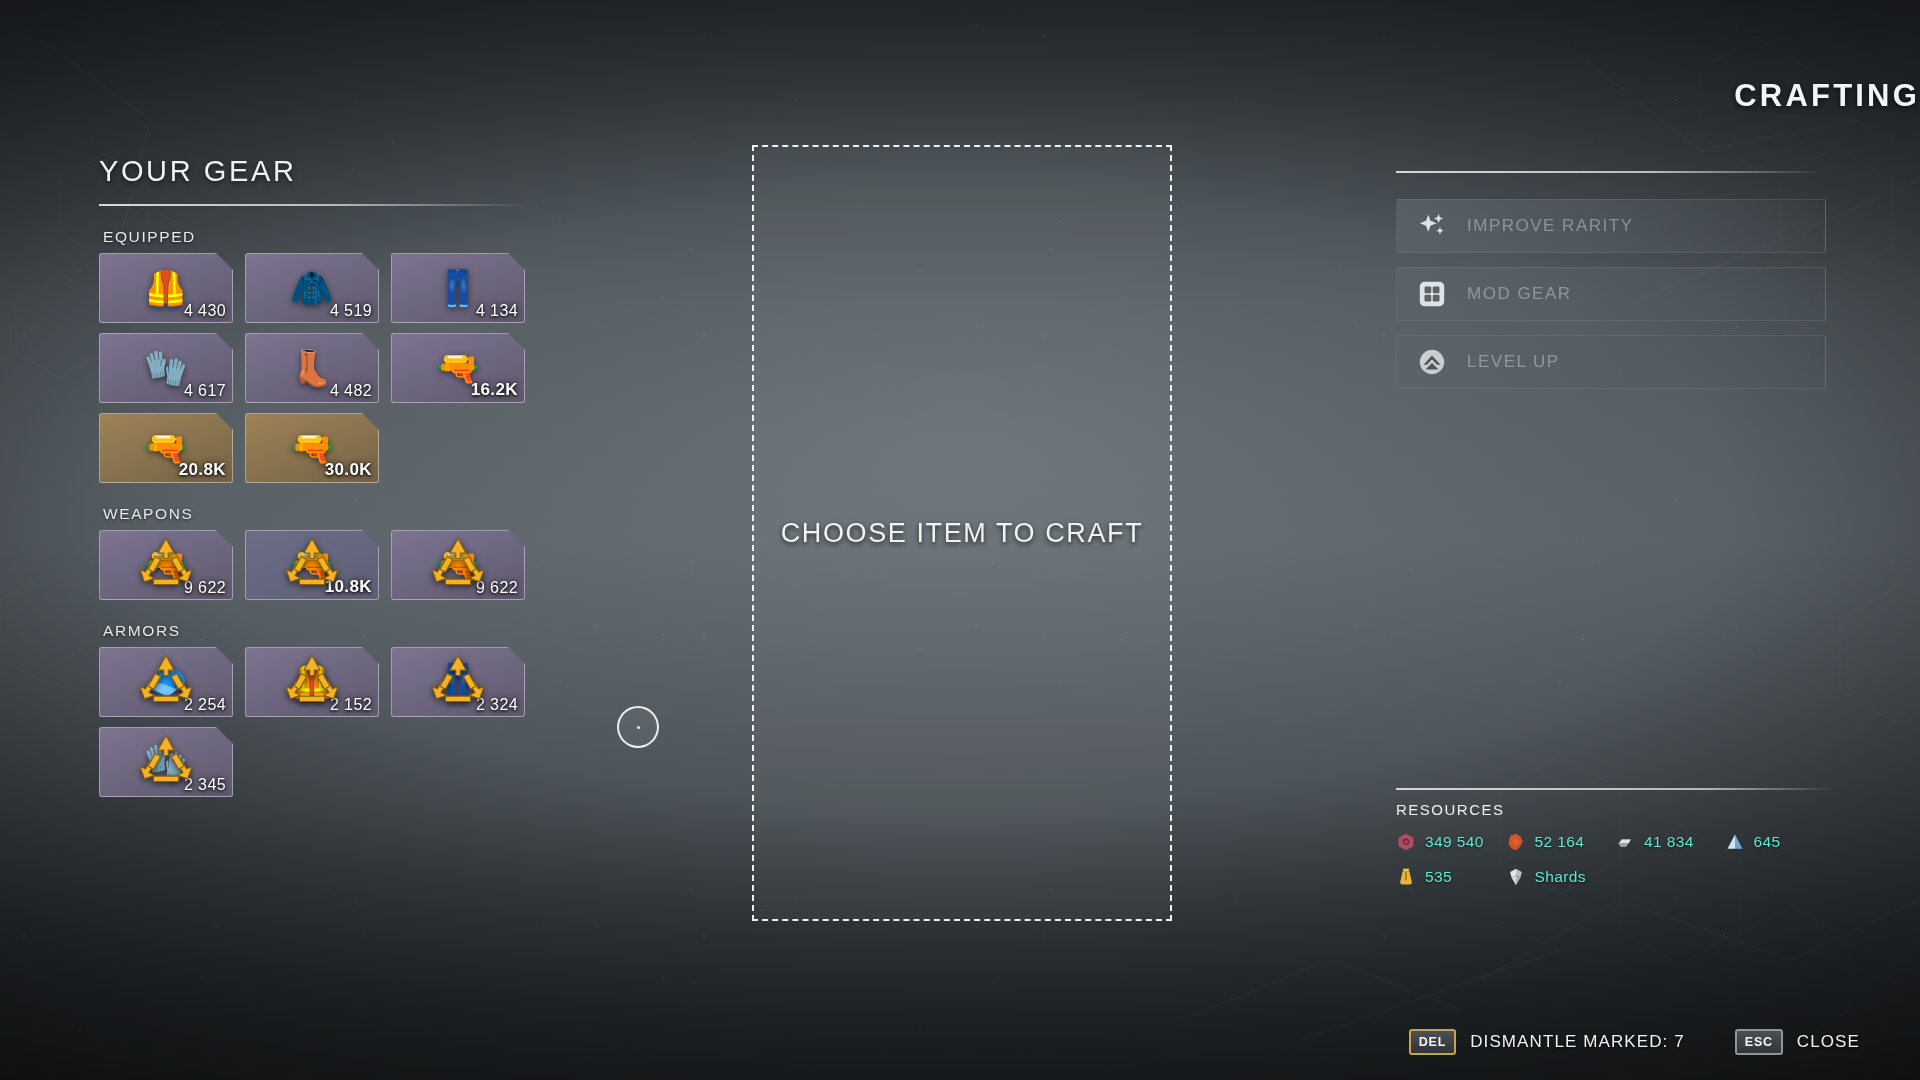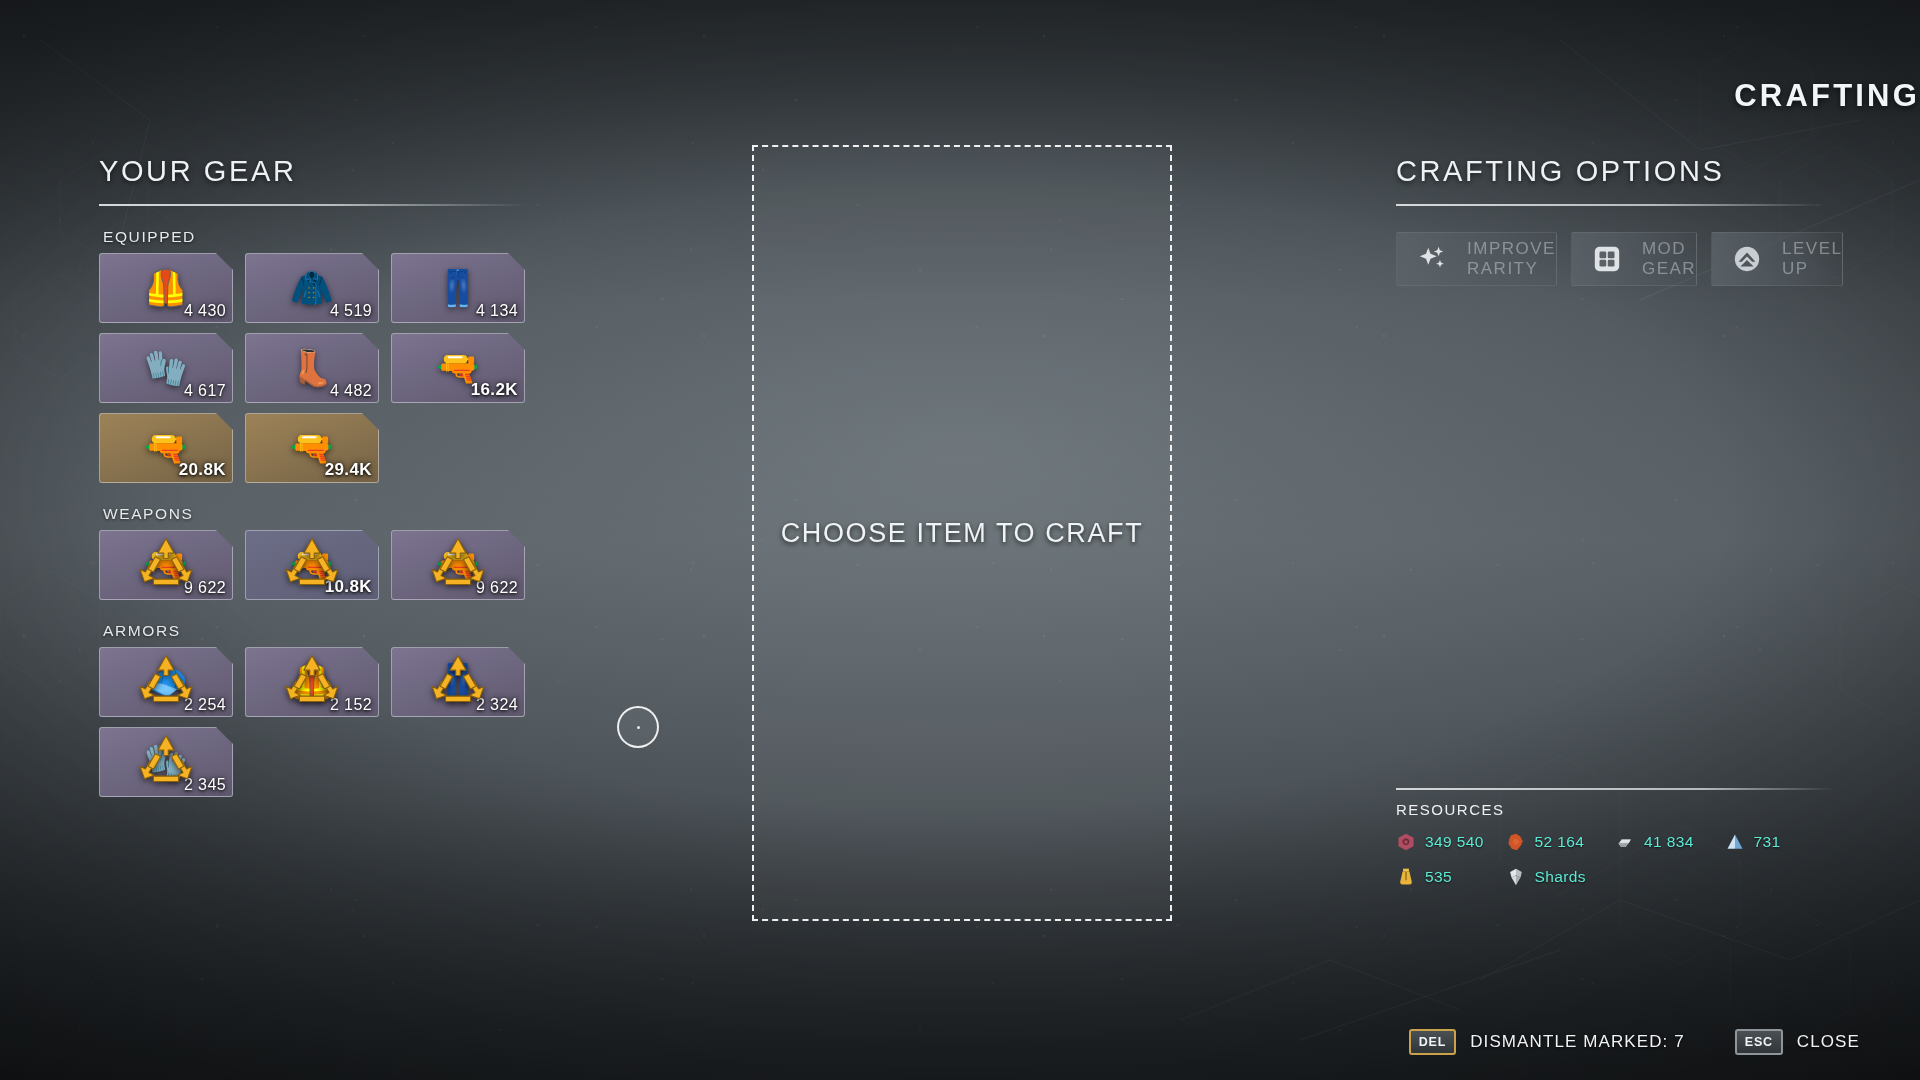--- a/index.html
+++ b/index.html
@@ -111,21 +111,21 @@
     width:3px; height:3px; margin:-1.5px 0 0 -1.5px;
     border-radius:50%; background:rgba(255,255,255,.85);
   }
 
   
   #options-panel{ position:absolute; left:1396px; top:155px; width:430px; }
   .opt-rule{
     margin-top:16px; height:2px; width:428px;
     background:linear-gradient(90deg,#d6dadd 0%, #b6bcc0 60%, rgba(150,157,162,0) 100%);
   }
-  .opt-list{ margin-top:26px; display:flex; flex-direction:row; gap:14px; }
+  .opt-list{ margin-top:26px; display:flex; flex-direction:column; gap:14px; }
   .opt-row{
     position:relative; height:54px; display:flex; align-items:center;
     padding-left:20px; gap:20px;
     background:linear-gradient(90deg, rgba(92,99,105,.82) 0%, rgba(84,91,97,.55) 58%, rgba(78,85,91,.12) 100%);
     border:1px solid rgba(160,168,174,.16);
     border-radius:2px;
   }
   .opt-row .oicon{ width:30px; height:30px; flex:0 0 30px; display:flex; align-items:center; justify-content:center; }
   .opt-row .olabel{
     font-size:17px; letter-spacing:1.5px; color:rgba(196,203,208,.52); font-weight:400;
@@ -220,21 +220,21 @@
         <div class="slot rar-epic">
           <div class="ic">🔫</div>
           <div class="pw big">16.2K</div>
         </div>
         <div class="slot rar-legendary">
           <div class="ic">🔫</div>
           <div class="pw big">20.8K</div>
         </div>
         <div class="slot rar-legendary">
           <div class="ic">🔫</div>
-          <div class="pw big">29.4K</div>
+          <div class="pw big">30.0K</div>
         </div>
       </div>
       <div class="section-label">WEAPONS</div>
       <div class="grid">
         <div class="slot rar-epic">
           <div class="ic">🔫</div>
           <svg class="recycle" viewBox="0 0 64 58">
     <g fill="#F5B324" stroke="#8a5f08" stroke-width="1.2" stroke-linejoin="round">
       <path d="M32 2 L41 18 L34.5 18 L34.5 24 L29.5 24 L29.5 18 L23 18 Z"></path>
       <path d="M8 50 L3 36 L9 39 L14 30 L19 33 L13 43 L19 46 Z"></path>
@@ -350,21 +350,20 @@
       </div>
     </div>
 </div>
 
 <div id="craft-dropzone">
   <div id="craft-placeholder">CHOOSE ITEM TO CRAFT</div>
 </div>
 <div id="cursor-dot"></div>
 
 <div id="options-panel">
-  <div class="panel-heading">CRAFTING OPTIONS</div>
   <div class="opt-rule"></div>
   <div class="opt-list" id="opt-list">
       <div class="opt-row">
         <span class="oicon">
           <svg viewBox="0 0 32 32" width="30" height="30">
             <g fill="#dfe3e6">
               <path d="M12 4 l2.4 6.4 L21 13 l-6.6 2.6 L12 22 l-2.4-6.4 L3 13 l6.6-2.6z"></path>
               <path d="M23 3 l1.4 3.6 L28 8 l-3.6 1.4 L23 13 l-1.4-3.6 L18 8 l3.6-1.4z"></path>
               <path d="M24.5 17 l1.1 2.8 L28.5 21 l-2.9 1.2 L24.5 25 l-1.1-2.8 L20.5 21 l2.9-1.2z"></path>
             </g>
@@ -430,21 +429,21 @@
         </span>
         <span class="rv">41 834</span>
       </div>
       <div class="res-item">
         <span class="res-ic">
           <svg viewBox="0 0 24 24" width="20" height="20">
             <path d="M12 3 L21 20 H12z" fill="#6fa9d6"></path>
             <path d="M12 3 L3 20 H12z" fill="#cfe4f4"></path>
           </svg>
         </span>
-        <span class="rv">731</span>
+        <span class="rv">645</span>
       </div>
       <div class="res-item">
         <span class="res-ic">
           <svg viewBox="0 0 24 24" width="20" height="20">
             <rect x="8.5" y="2" width="7" height="3" fill="#f0c34a"></rect>
             <path d="M8 5 h8 l3 13 a3 3 0 0 1 -3 3 H8 a3 3 0 0 1 -3 -3z" fill="#e8b43a"></path>
             <path d="M11 6 h2 v10 h-2z" fill="#8a6610" opacity="0.75"></path>
           </svg>
         </span>
         <span class="rv">535</span>

